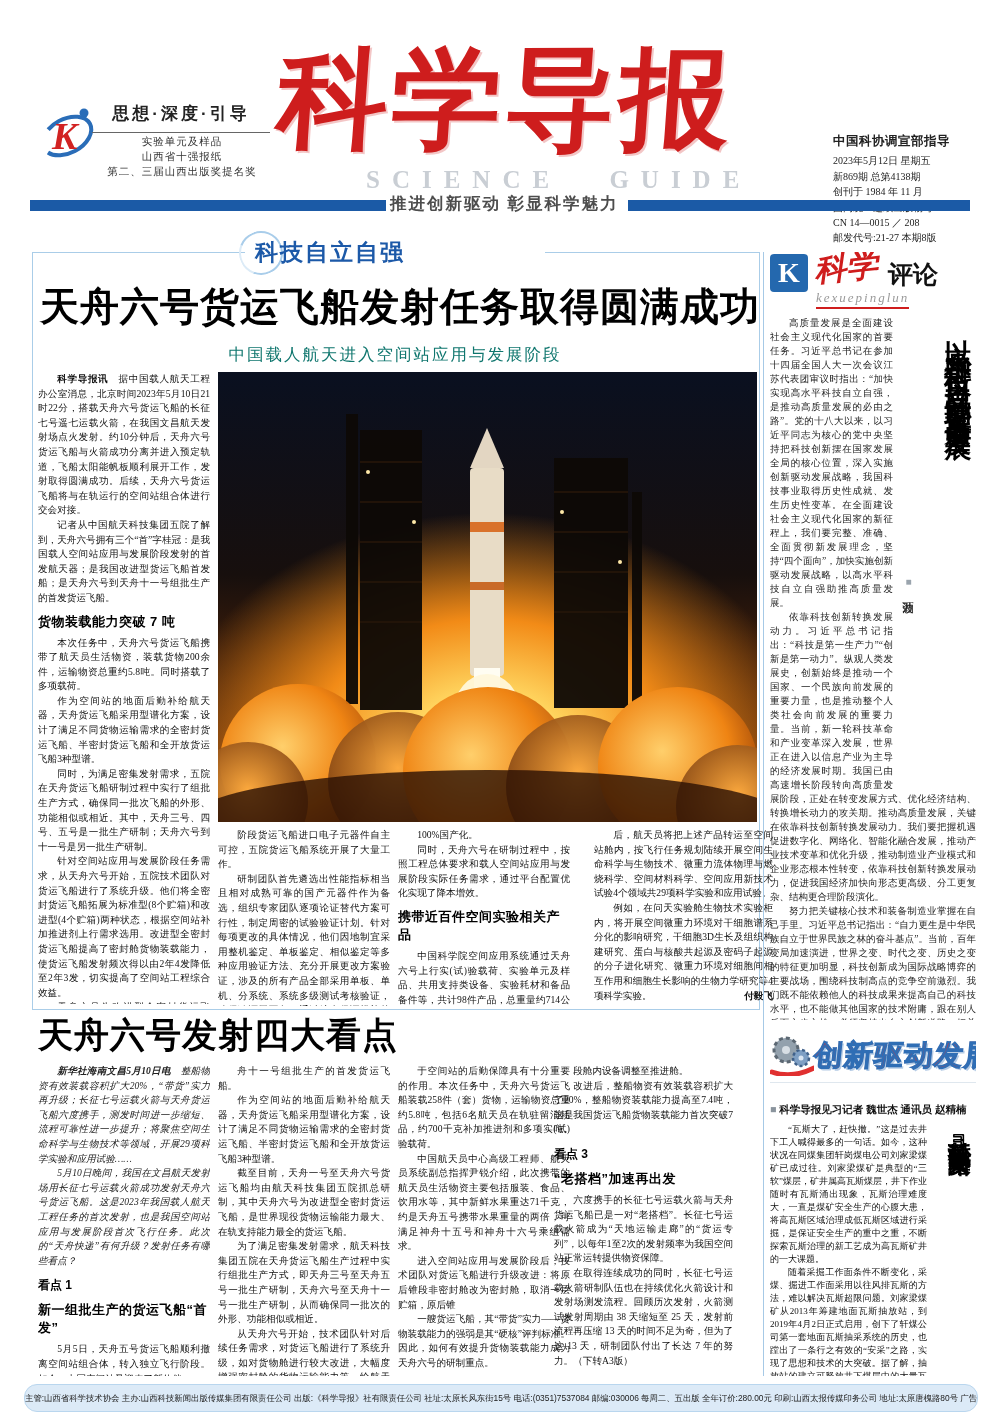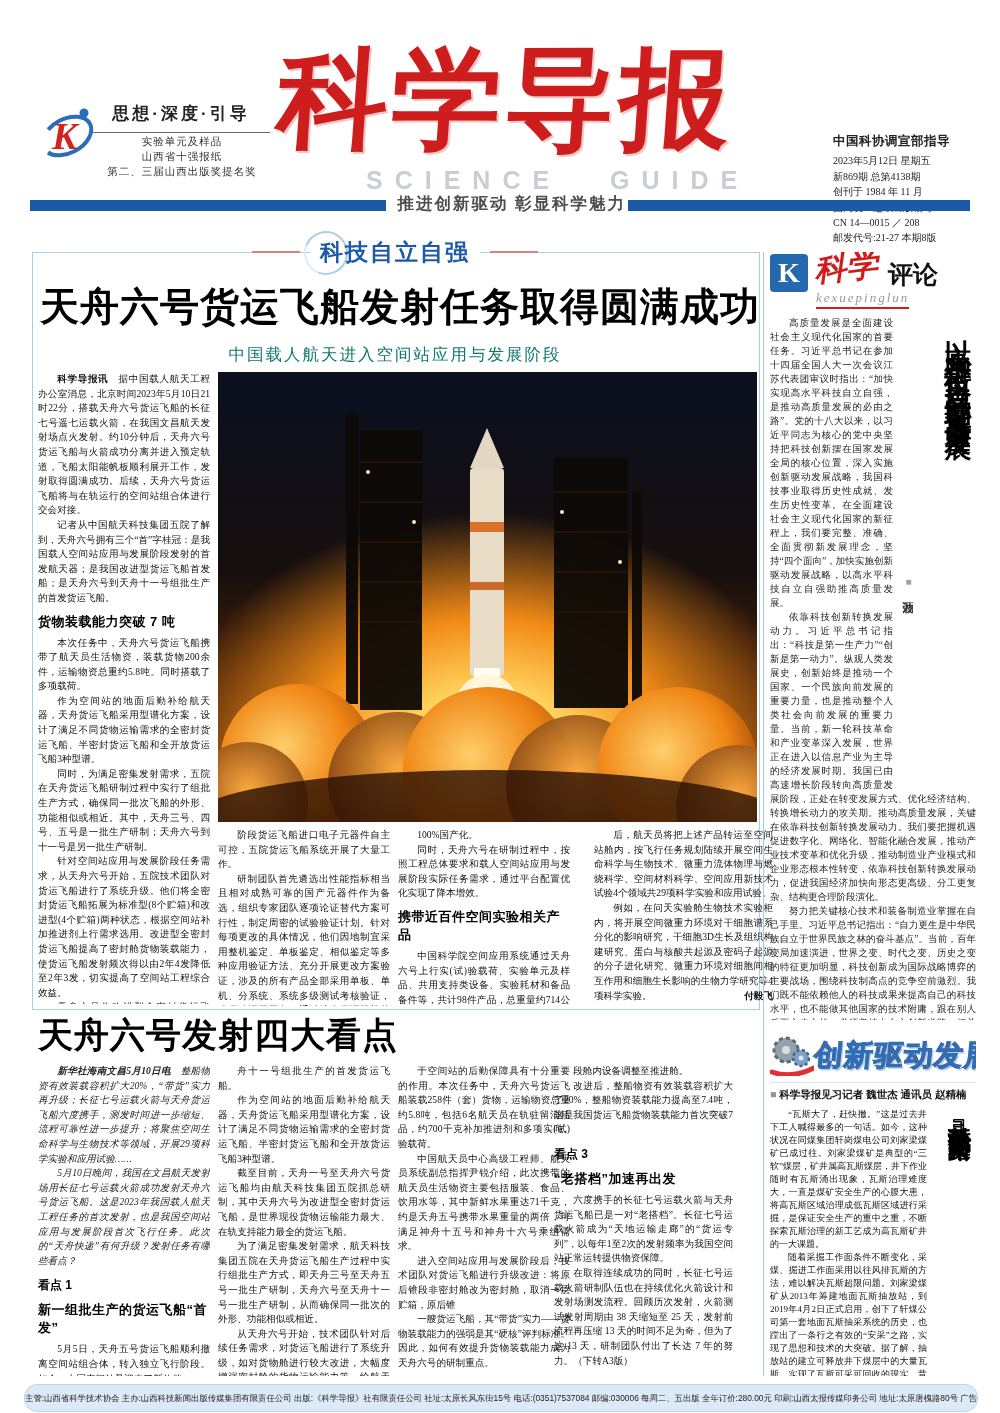--- a/index.html
+++ b/index.html
@@ -9,33 +9,33 @@
   .logo{position:absolute;left:38px;top:100px;width:60px;height:66px;}
   .tagline{position:absolute;left:92px;top:102px;width:178px;text-align:center;
            font-family:"Liberation Sans",sans-serif;font-weight:bold;font-size:17px;
            letter-spacing:3px;color:#222;border-bottom:1.5px solid #666;padding-bottom:7px;}
   .honors{position:absolute;left:82px;top:134px;width:200px;text-align:center;
           font-size:10.5px;line-height:15px;letter-spacing:1px;color:#333;}
   .mast-title{position:absolute;left:278px;top:24px;width:470px;height:150px;
           font-family:"DejaVu Serif",serif;font-weight:bold;color:#ce1d1d;
           font-size:110px;line-height:150px;letter-spacing:4px;white-space:nowrap;
           transform:skewX(-4deg);text-shadow:2px 2px 0 rgba(206,29,29,.25);}
-  .mast-en{position:absolute;left:366px;top:166px;font-family:Liberation Sans, sans-serif;
+  .mast-en{position:absolute;left:366px;top:166px;font-family:Liberation Serif, serif;
           font-size:25px;letter-spacing:12px;word-spacing:30px;color:#c9ced4;font-weight:bold;}
   .pubinfo{position:absolute;left:833px;top:86px;width:146px;font-size:10px;line-height:15.4px;color:#222;margin-top:48px;}
   .pubinfo .guid{font-weight:bold;font-size:12.5px;margin-bottom:4px;letter-spacing:.5px;}
   .bar-l{position:absolute;left:30px;top:200px;width:356px;height:11px;background:#1b5aa6;}
   .bar-r{position:absolute;left:628px;top:200px;width:342px;height:11px;background:#1b5aa6;}
-  .slogan{position:absolute;left:390px;top:193px;width:236px;text-align:right;
+  .slogan{position:absolute;left:390px;top:193px;width:236px;text-align:left;
           font-family:"Liberation Sans",sans-serif;font-weight:bold;font-size:16.5px;
           letter-spacing:2px;color:#4d4d4d;}
   
   .main-box{position:absolute;left:32px;top:252px;width:726px;height:756px;border:1px solid #aacde8;}
   .badge-wrap{position:absolute;left:245px;top:234px;width:300px;height:36px;
-          display:flex;align-items:center;justify-content:center;gap:10px;}
+          display:flex;justify-content:center;gap:10px;flex-direction:column;}
   .badge-line{width:48px;height:2px;background:#e2807e;}
   .badge-core{position:relative;padding:2px 10px;}
   .badge-bg{position:absolute;inset:0;background:#fff;}
   .badge-globe{position:absolute;left:-6px;top:-4px;width:40px;height:40px;border:2px solid #a9cdea;
           border-radius:50%;border-left-color:#dcebf7;transform:rotate(-24deg);}
   .badge-text{position:relative;font-family:"Liberation Sans",sans-serif;font-weight:900;
           font-size:23px;letter-spacing:2px;color:#1c59a8;}
   .headline{position:absolute;left:40px;top:280px;width:710px;text-align:center;
           font-family:"Liberation Sans","DejaVu Sans",sans-serif;font-weight:900;
           font-size:39px;letter-spacing:1px;color:#000;white-space:nowrap;}
@@ -83,21 +83,21 @@
   .fcol{top:52px;height:312px;}
   .f1{left:0;width:172px;} .f2{left:180px;width:172px;} .f3{left:360px;width:172px;} .f4{left:516px;width:179px;}
   .fcol{position:absolute;}
   
   .coal{position:absolute;left:770px;top:1032px;width:206px;height:344px;overflow:hidden;}
   .coal-banner{position:relative;height:46px;}
   .coal-banner .txt{position:absolute;left:44px;top:4px;font-family:"Liberation Sans",sans-serif;
        font-weight:900;font-size:29px;letter-spacing:1px;color:#e12d2d;transform:skewX(-6deg);
        -webkit-text-stroke:1px #2f6eb5;text-shadow:2px 2px 0 rgba(47,110,181,.35);white-space:nowrap;}
   .coal-byline{font-family:"Liberation Sans",sans-serif;font-weight:bold;font-size:10.5px;
-       color:#111;margin:4px 0 6px;border-top:1px solid #dfe7ee;padding-top:5px;}
+       color:#111;margin:4px 0 6px;border-top:1px solid #dfe7ee;padding-top:20px;}
   .coal-byline::before{content:"■ ";color:#8a949d;}
   .coal-body p{margin:0;text-indent:2em;font-size:9px;line-height:13px;text-align:justify;color:#111;}
   .vwrap2{float:right;position:relative;width:42px;height:300px;margin:0 0 6px 7px;}
   .vhead2{position:absolute;right:0;top:0;writing-mode:vertical-rl;
        font-family:"Liberation Sans",sans-serif;font-weight:900;font-size:23px;
        letter-spacing:1px;color:#000;}
   
   .footer{position:absolute;left:24px;top:1384px;width:952px;height:26px;background:#dceaf7;
        border:1px solid #b9d6ee;border-radius:13px;text-align:center;line-height:26px;
        font-size:8.4px;color:#222;white-space:nowrap;overflow:hidden;

